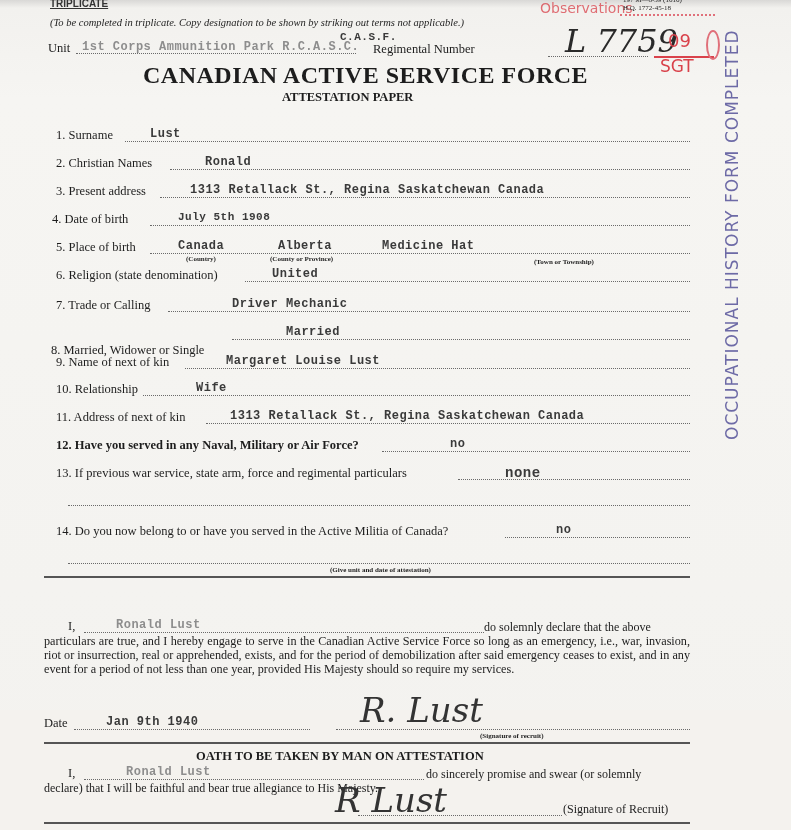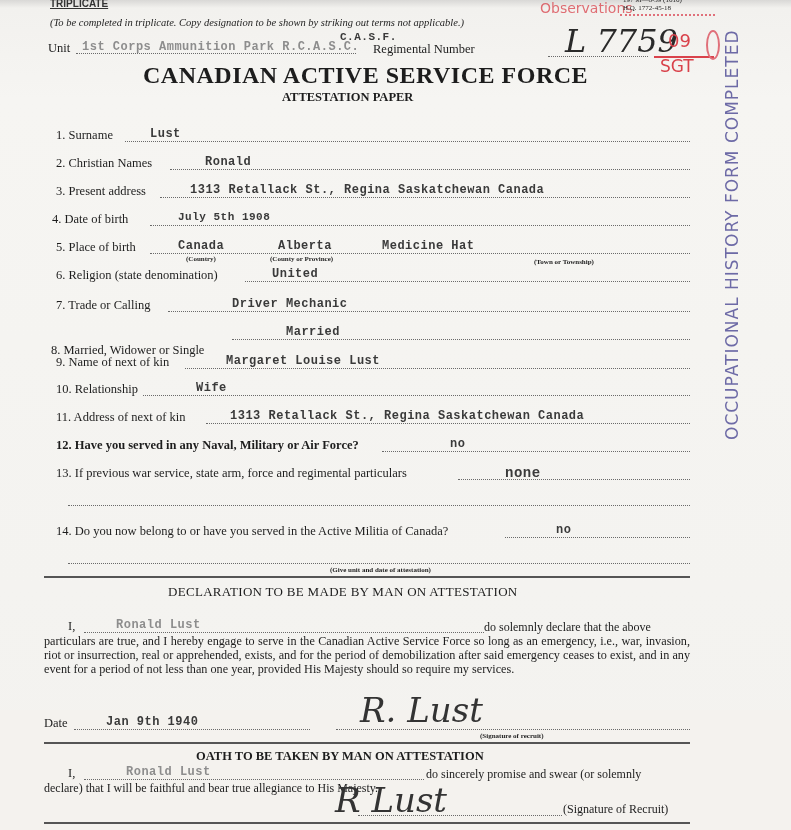--- a/index.html
+++ b/index.html
@@ -111,21 +111,20 @@
   <div class="abs type" style="left:505px;top:465px;font-size:14px;">none</div>
   <div class="dots" style="left:68px;top:505px;width:622px;"></div>
 
   <div class="abs label" style="left:56px;top:524px;"><span>14.</span> <span>Do you now belong to or have you served in the Active Militia of Canada?</span></div>
   <div class="dots" style="left:505px;top:537px;width:185px;"></div>
   <div class="abs type" style="left:556px;top:523px;font-size:12px;">no</div>
   <div class="dots" style="left:68px;top:563px;width:622px;"></div>
   <div class="abs small" style="left:330px;top:566px;">(Give unit and date of attestation)</div>
   <div class="rule" style="left:44px;top:576px;width:646px;"></div>
 
-  <div class="abs sub" style="left:168px;top:584px;font-weight:normal;font-size:13px;letter-spacing:0.3px;">DECLARATION TO BE MADE BY MAN ON ATTESTATION</div>
   <div class="abs label" style="left:68px;top:619px;">I,</div>
   <div class="dots" style="left:84px;top:632px;width:400px;"></div>
   <div class="abs type faint" style="left:116px;top:618px;font-size:12px;">Ronald Lust</div>
   <div class="abs label" style="left:484px;top:620px;font-size:12px;">do solemnly declare that the above</div>
   <div class="para" style="left:44px;top:634px;width:646px;">particulars are true, and I hereby engage to serve in the Canadian Active Service Force so long as an emergency, i.e., war, invasion, riot or insurrection, real or apprehended, exists, and for the period of demobilization after said emergency ceases to exist, and in any event for a period of not less than one year, provided His Majesty should so require my services.</div>
 
   <div class="abs label" style="left:44px;top:716px;">Date</div>
   <div class="dots" style="left:74px;top:729px;width:236px;"></div>
   <div class="abs type" style="left:106px;top:715px;font-size:12px;">Jan 9th 1940</div>
   <div class="dots" style="left:336px;top:729px;width:354px;"></div>

